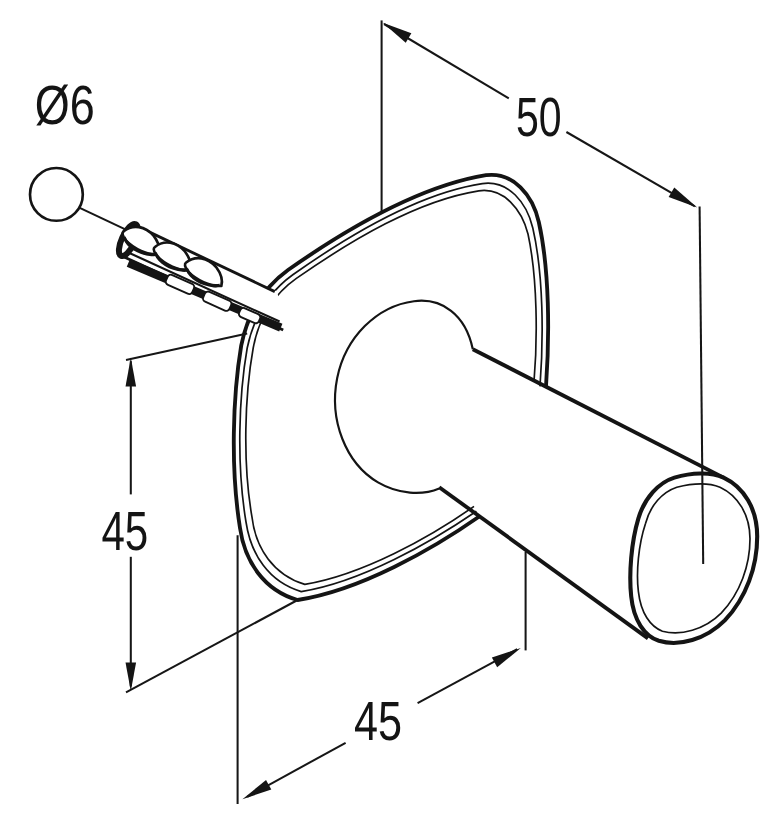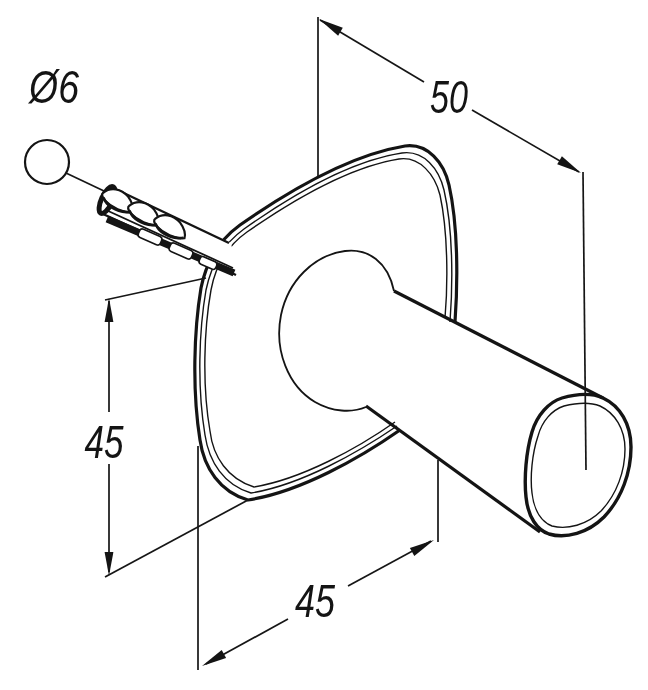--- a/index.html
+++ b/index.html
@@ -1,16 +1,16 @@
 <!DOCTYPE html>
 <html><head>
 <meta charset="utf-8">
 <style>
   html,body{margin:0;padding:0;background:#ffffff;}
-  .stage{width:648px;height:690px;position:relative;background:#1d4ed8;overflow:hidden;font-style:italic;}
+  .stage{width:648px;height:690px;position:relative;background:#1d4ed8;overflow:hidden;}
   svg{display:block;}
   .ln-thick{stroke:#141414;stroke-width:3.2;fill:none;stroke-linejoin:round;}
   .ln-med{stroke:#141414;stroke-width:2.4;fill:none;stroke-linejoin:round;}
   .ln-thin{stroke:#141414;stroke-width:1.4;fill:none;}
   .ln-dim{stroke:#161616;stroke-width:1.7;fill:none;}
   .fill-blk{fill:#141414;stroke:none;}
   .fill-wht{fill:#ffffff;stroke:none;}
   .dim-text{font-family:"Liberation Sans",sans-serif;font-size:46px;fill:#141414;text-anchor:middle;}
 </style>
 </head>

